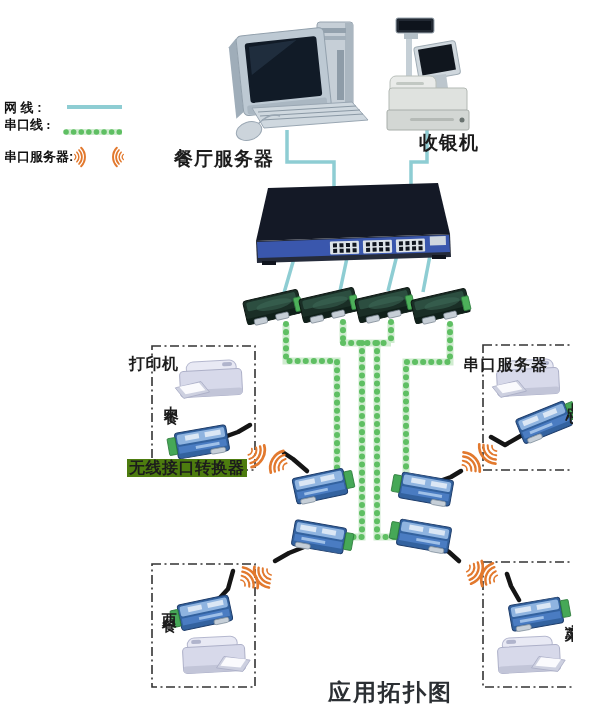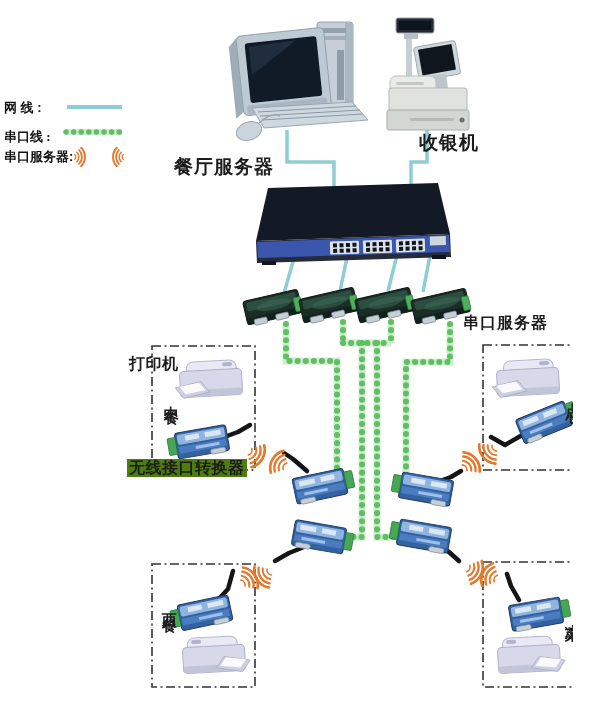--- a/index.html
+++ b/index.html
@@ -1,21 +1,21 @@
 <!DOCTYPE html>
 <html><head>
 <meta charset="utf-8">
 <style>
   html,body{margin:0;padding:0;background:#fff;}
   #stage{position:relative;width:573px;height:720px;background:#fff;overflow:hidden;
          font-family:"Liberation Sans","DejaVu Sans",sans-serif;}
   #wires{position:absolute;left:0;top:0;width:600px;height:720px;}
   .lbl{position:absolute;font-weight:700;color:#1c1c1c;white-space:nowrap;line-height:1.15;}
   .lbl-lg{font-size:19px;letter-spacing:1px;}
-  .lbl-md{font-size:16px;letter-spacing:1px;}
+  .lbl-md{font-size:16px;letter-spacing:1px;margin-top:42px;}
   .lbl-sm{font-size:16px;letter-spacing:0.5px;}
   .lbl-title{font-size:23px;letter-spacing:2px;color:#2b2f33;}
   .lbl-vert{writing-mode:vertical-rl;letter-spacing:4px;font-size:15px;}
   .lbl-mask{background:#4d7c0f;padding:0 2px;z-index:5;}
   .legend-row{position:absolute;left:4px;font-size:13px;font-weight:700;color:#111;}
 </style>
 </head>
 <body>
 
 <div id="stage">
@@ -212,27 +212,28 @@
       <path d="M66,132 H122" stroke="#cfeccf" stroke-width="6"></path>
       <path d="M66,132 H122" stroke="#5fbf63" stroke-width="5.5" stroke-linecap="round" stroke-dasharray="0.1 7.5"></path>
       <g stroke="#e2792e">
         <use href="#wav" transform="translate(72,157) scale(0.62)"></use>
         <use href="#wav" transform="translate(126,157) rotate(180) scale(0.62)"></use>
       </g>
     </g>
   </svg>
 
   <div class="legend-row" style="top:99px;">网 线 :</div>
-  <div class="legend-row" style="top:128px;font-family:Liberation Serif, serif;">串口线 :</div>
+  <div class="legend-row" style="top:116px;font-family:Liberation Serif, serif;">串口线 :</div>
   <div class="legend-row" style="top:148px;">串口服务器:</div>
 
-  <div class="lbl lbl-lg" style="left:174px;top:156px;">餐厅服务器</div>
+  <div class="lbl lbl-lg" style="left:174px;top:148px;">餐厅服务器</div>
   <div class="lbl lbl-lg" style="left:419px;top:132px;">收银机</div>
   <div class="lbl lbl-md" style="left:463px;top:314px;">串口服务器</div>
   <div class="lbl lbl-sm" style="left:129px;top:355px;">打印机</div>
   <div class="lbl lbl-sm lbl-mask" style="left:127px;top:459px;">无线接口转换器</div>
 
   <div class="lbl lbl-vert" style="left:163px;top:394px;">中餐</div>
   <div class="lbl lbl-vert" style="left:565px;top:391px;">点心</div>
   <div class="lbl lbl-vert" style="left:161px;top:602px;">西餐</div>
   <div class="lbl lbl-vert" style="left:564px;top:611px;">凉菜</div>
 
+  <div class="lbl lbl-title" style="left:328px;top:679px;">应用拓扑图</div>
 </div>
 
 </body></html>

